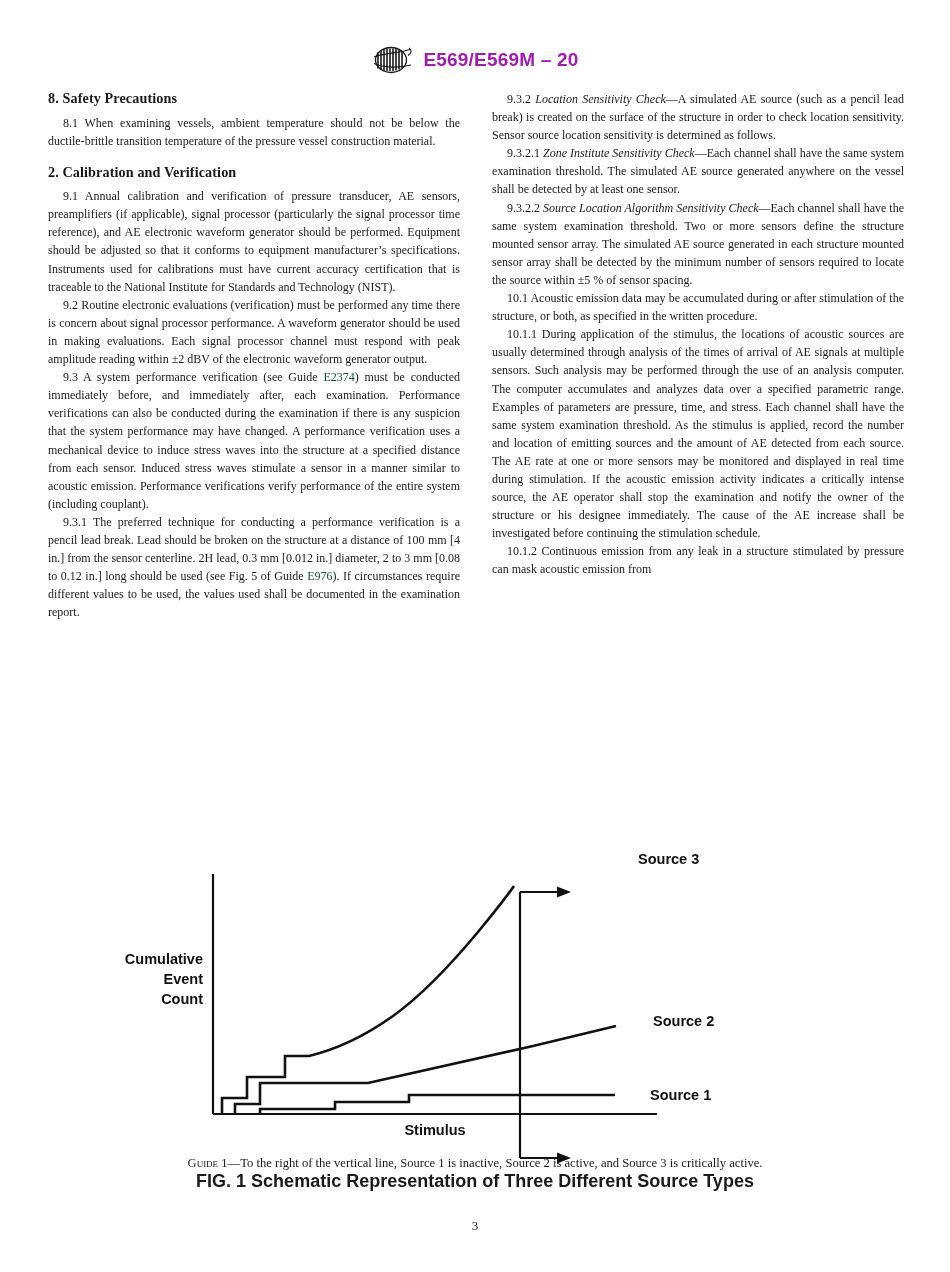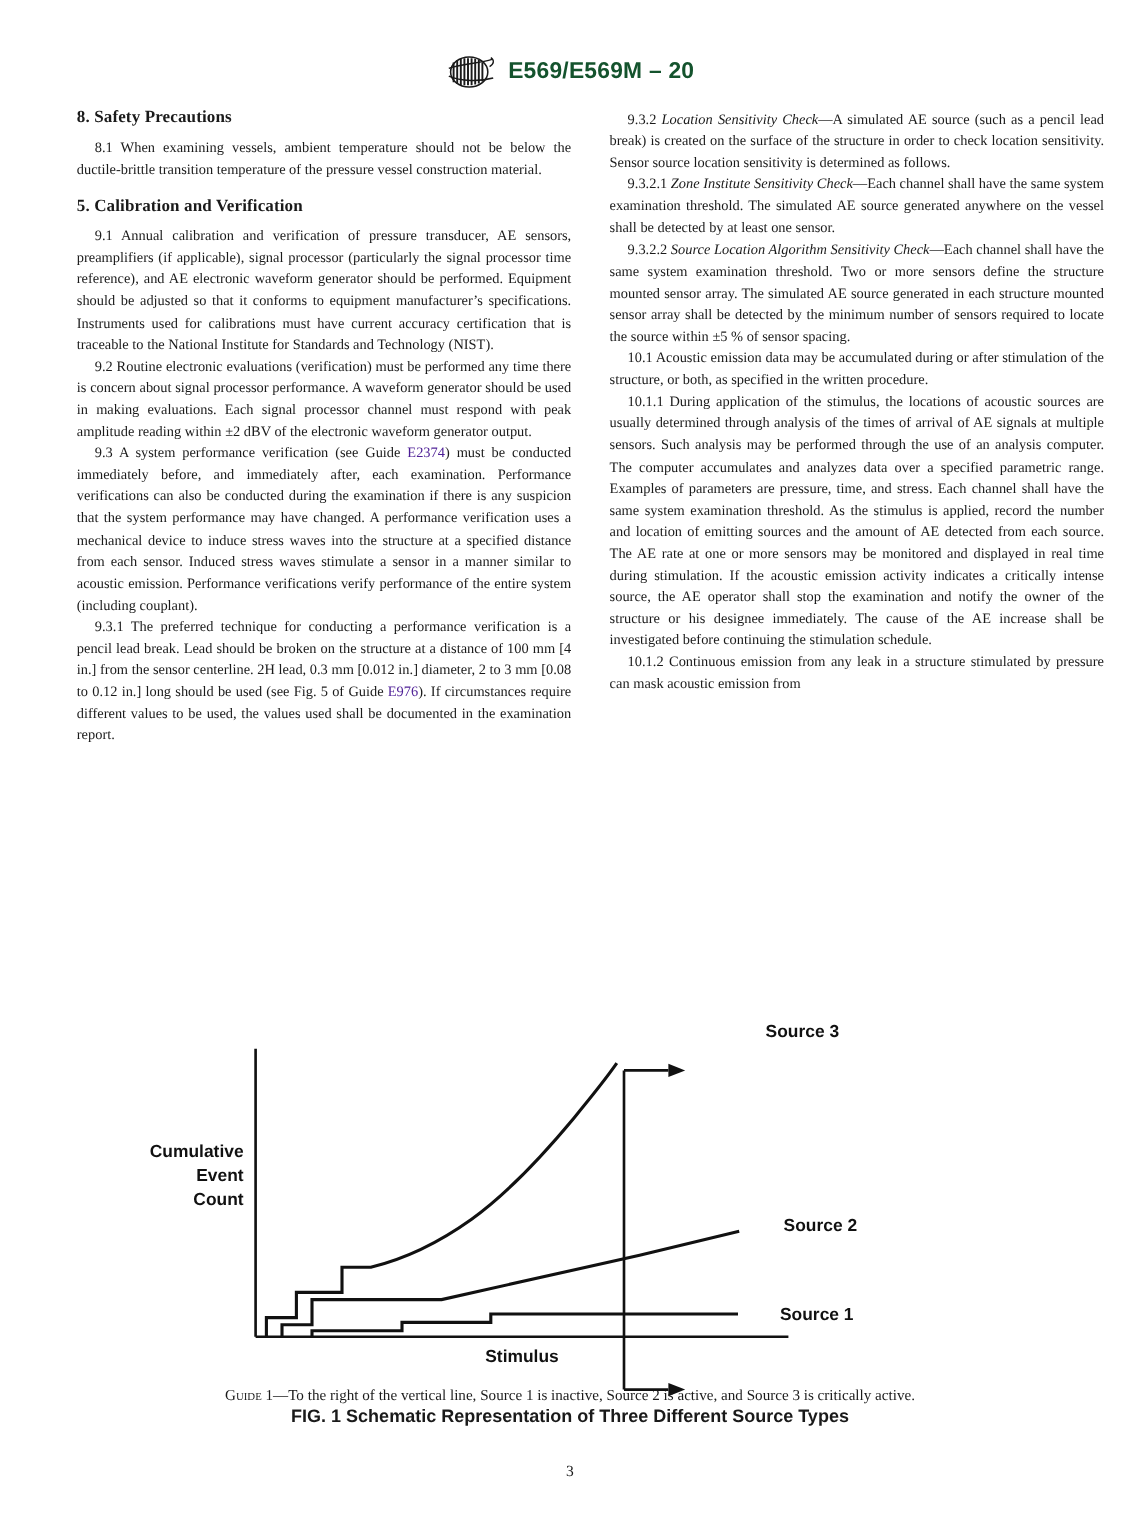--- a/index.html
+++ b/index.html
@@ -35,28 +35,28 @@
   .astm-logo {
     width: 42px;
     height: 30px;
     display: block;
   }
   .doc-designation {
     font-family: "Liberation Sans", sans-serif;
     font-weight: bold;
     font-size: 19px;
     letter-spacing: .2px;
-    color: #14532d;
+    color: #a21caf;
     white-space: nowrap;
   }
 
   
   .columns {
     position: absolute;
-    left: 64px;
+    left: 48px;
     top: 90px;
     width: 856px;
     height: 730px;
   }
   .col {
     position: absolute;
     top: 0;
     width: 412px;
   }
   .col-left { left: 0; }
@@ -80,21 +80,21 @@
     line-height: 18.1px;
     text-align: justify;
     text-justify: inter-word;
     text-indent: 15px;
     hyphens: manual;
   }
   p.para + p.para { margin-top: 0px; }
   p.para.gap { margin-top: 11px; }
 
   .it { font-style: italic; }
-  .xref { color: #4c1d95; }
+  .xref { color: #14532d; }
 
   
   .figure-wrap {
     position: absolute;
     left: 0;
     top: 836px;
     width: 950px;
     height: 340px;
   }
   .figure-svg { display: block; margin: 0 auto; }
@@ -114,21 +114,21 @@
     font-size: 12.6px;
   }
   .fig-caption {
     position: absolute;
     left: 0;
     top: 1173px;
     width: 950px;
     text-align: center;
     font-family: "Liberation Sans", sans-serif;
     font-weight: bold;
-    font-size: 15px;
+    font-size: 18px;
     line-height: 16px;
   }
 
   .page-number {
     position: absolute;
     left: 0;
     top: 1218px;
     width: 950px;
     text-align: center;
     font-size: 13px;
@@ -166,21 +166,21 @@
     <div class="doc-designation">E569/E569M – 20</div>
   </div>
 
   <div class="columns">
 
     <div class="col col-left">
 
       <h2 class="sec-head">8.  Safety Precautions</h2>
       <p class="para">8.1 When examining vessels, ambient temperature should not be below the ductile-brittle transition temperature of the pressure vessel construction material.</p>
 
-      <h2 class="sec-head spaced">5.  Calibration and Verification</h2>
+      <h2 class="sec-head spaced">2.  Calibration and Verification</h2>
       <p class="para">9.1 Annual calibration and verification of pressure transducer, AE sensors, preamplifiers (if applicable), signal processor (particularly the signal processor time reference), and AE electronic waveform generator should be performed. Equipment should be adjusted so that it conforms to equipment manufacturer’s specifications. Instruments used for calibrations must have current accuracy certification that is traceable to the National Institute for Standards and Technology (NIST).</p>
 
       <p class="para gap">9.2 Routine electronic evaluations (verification) must be performed any time there is concern about signal processor performance. A waveform generator should be used in making evaluations. Each signal processor channel must respond with peak amplitude reading within ±2 dBV of the electronic waveform generator output.</p>
 
       <p class="para gap"><span>9.3 A system performance verification (see Guide </span><span class="xref">E2374</span><span>) must be conducted immediately before, and immediately after, each examination. Performance verifications can also be conducted during the examination if there is any suspicion that the system performance may have changed. A performance verification uses a mechanical device to induce stress waves into the structure at a specified distance from each sensor. Induced stress waves stimulate a sensor in a manner similar to acoustic emission. Performance verifications verify performance of the entire system (including couplant).</span></p>
 
       <p class="para"><span>9.3.1 The preferred technique for conducting a performance verification is a pencil lead break. Lead should be broken on the structure at a distance of 100 mm [4 in.] from the sensor centerline. 2H lead, 0.3 mm [0.012 in.] diameter, 2 to 3 mm [0.08 to 0.12 in.] long should be used (see Fig. 5 of Guide </span><span class="xref">E976</span><span>). If circumstances require different values to be used, the values used shall be documented in the examination report.</span></p>
 
     </div>
 

